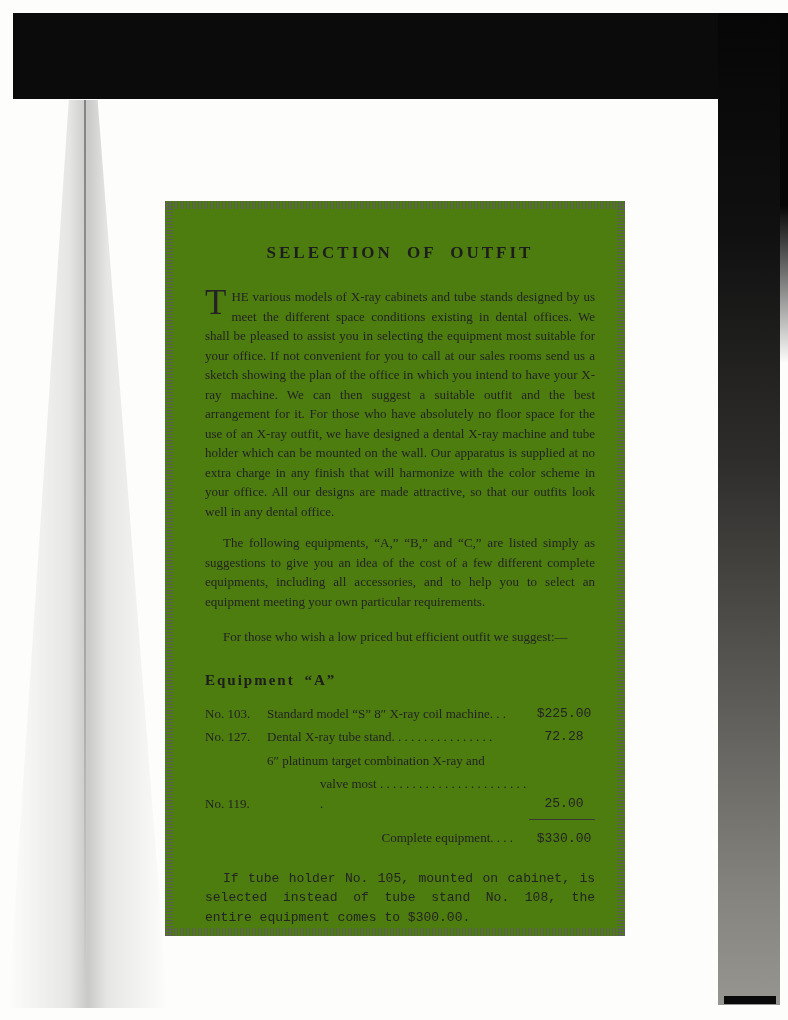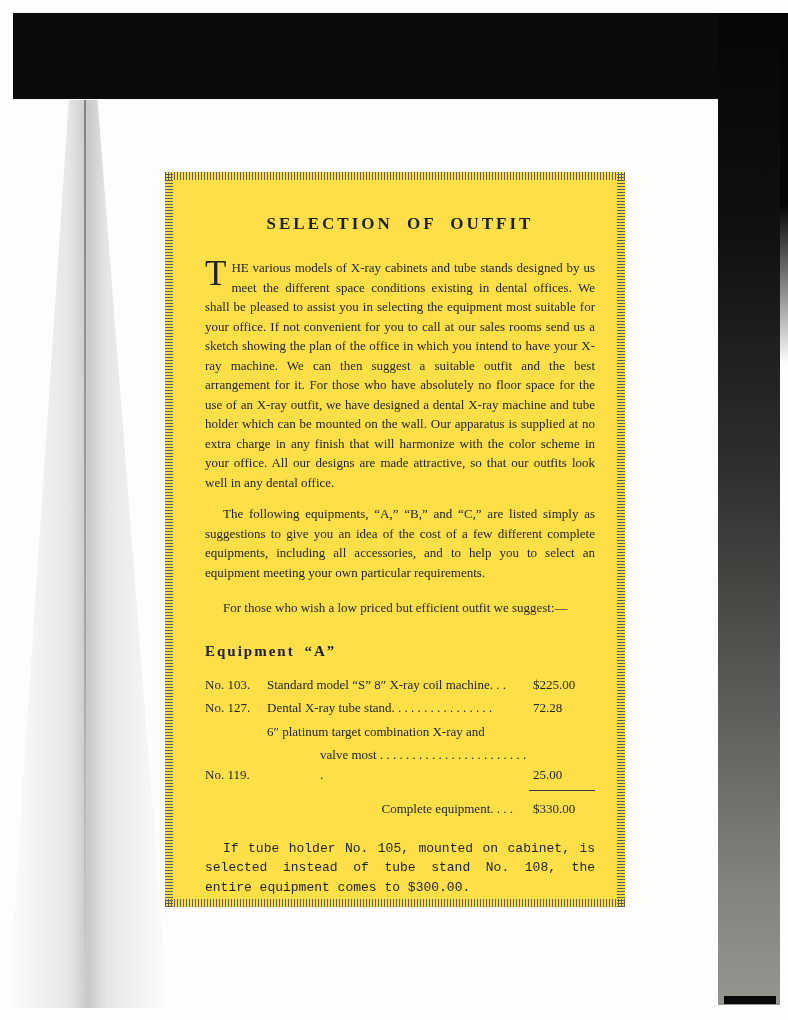--- a/index.html
+++ b/index.html
@@ -16,21 +16,21 @@
   .right-band-top-edge{position:absolute;left:780px;top:13px;width:8px;height:350px;
     background:linear-gradient(180deg,#060606 0%,#060606 55%,rgba(6,6,6,0) 100%);}
   .bottom-strip{position:absolute;left:724px;top:996px;width:52px;height:8px;background:#0a0a0a;}
   .gutter{position:absolute;left:8px;top:100px;width:160px;height:908px;
     background:linear-gradient(90deg,rgba(110,110,110,0) 0%,rgba(110,110,110,0.16) 38%,rgba(80,80,80,0.30) 50%,rgba(110,110,110,0.16) 62%,rgba(110,110,110,0) 100%);
     clip-path:polygon(38% 0,56% 0,100% 100%,0% 100%);}
   .gutter-line{position:absolute;left:84px;top:100px;width:2px;height:890px;
     background:linear-gradient(180deg,rgba(70,70,70,0.55) 0%,rgba(90,90,90,0.35) 60%,rgba(90,90,90,0) 100%);}
 
   
-  .frame{position:absolute;left:165px;top:172px;width:460px;height:735px;background:#fde047;}
+  .frame{position:absolute;left:165px;top:201px;width:460px;height:735px;background:#4d7c0f;}
   .edge{position:absolute;}
   .edge.h{left:0;right:0;height:8px;background:repeating-linear-gradient(90deg,#5c5c5c 0 1px,rgba(0,0,0,0) 1px 3px);}
   .edge.v{top:0;bottom:0;width:8px;background:repeating-linear-gradient(0deg,#5c5c5c 0 1px,rgba(0,0,0,0) 1px 3px);}
   .edge.top{top:0;}.edge.bottom{bottom:0;}.edge.left{left:0;}.edge.right{right:0;}
 
   .content{position:absolute;left:40px;top:42px;width:390px;}
 
   h1{margin:0 0 24px;font-size:17px;font-weight:600;text-align:center;
      letter-spacing:3px;word-spacing:7px;color:#1d1d1d;}
   p{margin:0;font-size:13px;line-height:19.5px;text-align:justify;}
@@ -41,21 +41,21 @@
 
   h2{margin:0 0 15px;font-size:15px;font-weight:600;text-align:left;letter-spacing:2px;word-spacing:4px;color:#1d1d1d;}
 
   .table{width:100%;}
   .row{display:flex;align-items:flex-end;margin-bottom:4px;font-size:13px;line-height:19.5px;}
   .no{flex:none;width:62px;}
   .desc{flex:1;padding-right:4px;}
   .desc .d1,.desc .d2{display:block;}
   .desc .d2{padding-left:53px;margin-top:4px;}
   .desc .d2:empty{display:none;}
-  .price{flex:none;width:62px;text-align:left;}
+  .price{flex:none;width:62px;text-align:center;font-family:Liberation Mono, monospace;}
 
   .total-rule{margin:6px 0 8px auto;width:66px;border-top:1.2px solid #3a3a3a;}
   .total-row{display:flex;justify-content:flex-end;align-items:baseline;font-size:13px;line-height:19.5px;gap:16px;}
   .total-row .price{margin-left:4px;}
 
   .note{margin-top:20px;text-indent:18px;font-family:Liberation Mono, monospace;}
 </style>
 </head>
 <body>
 

